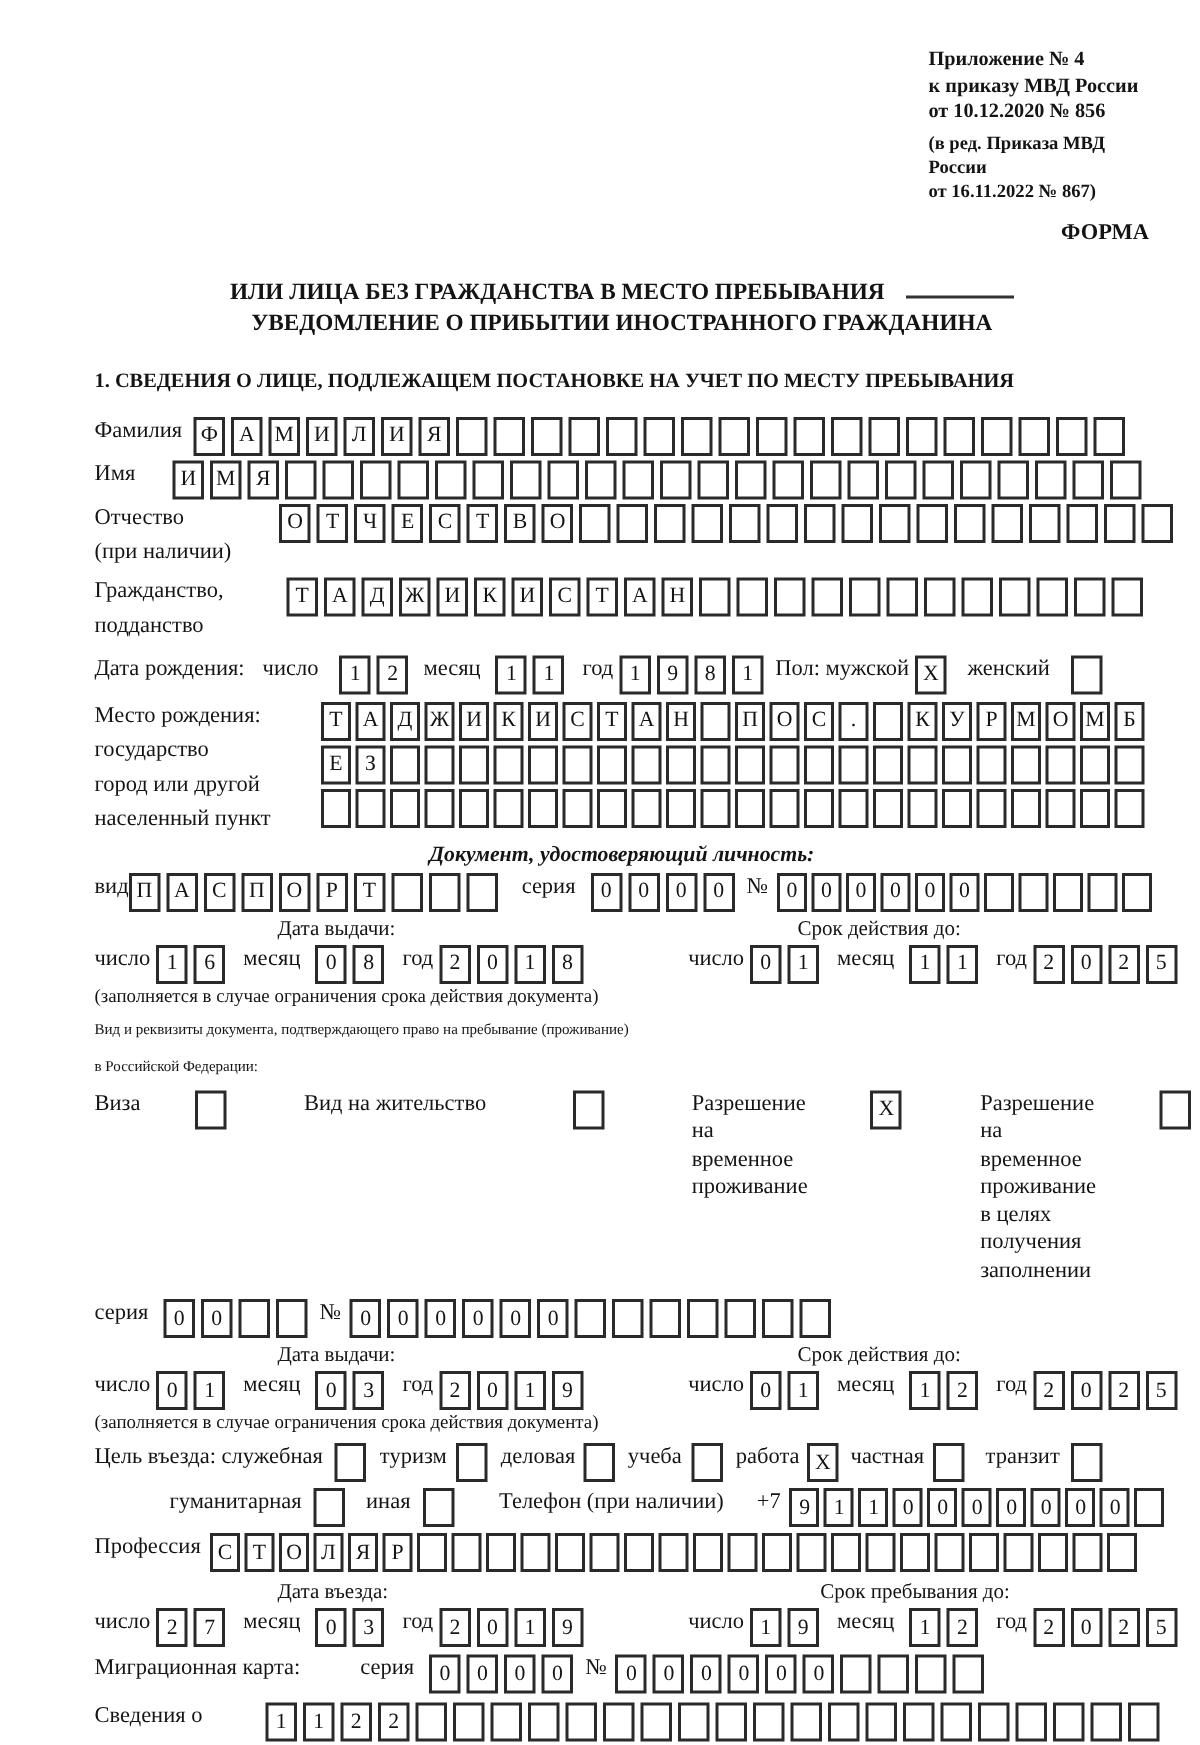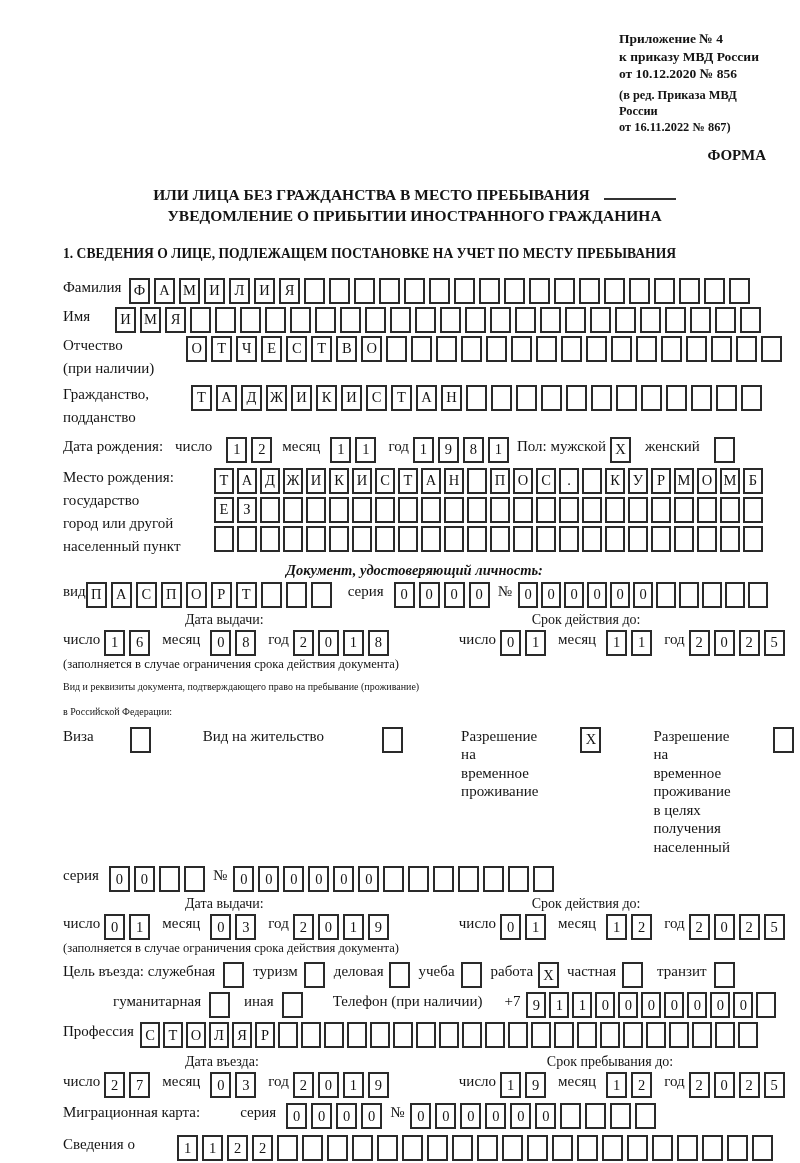--- a/index.html
+++ b/index.html
@@ -401,21 +401,21 @@
     <div class="cbcap" style="margin-left:22px">
       <div>Разрешение на временное</div>
       <div>проживание</div>
     </div>
     <span class="cells" style="margin-left:10px">
         <span class="cell">X</span>
       </span>
     <div class="cbcap" style="margin-left:16px">
       <div>Разрешение на временное</div>
       <div>проживание в целях</div>
-      <div>получения населенный</div>
+      <div>получения заполнении</div>
     </div>
     <span class="cells" style="margin-left:10px">
         <span class="cell"></span>
       </span>
   </div>
 
   <div class="row" style="margin-top:10px">
     <span class="lbl" style="margin-right:10px">серия</span>
     <span class="cells">
         <span class="cell">0</span>

